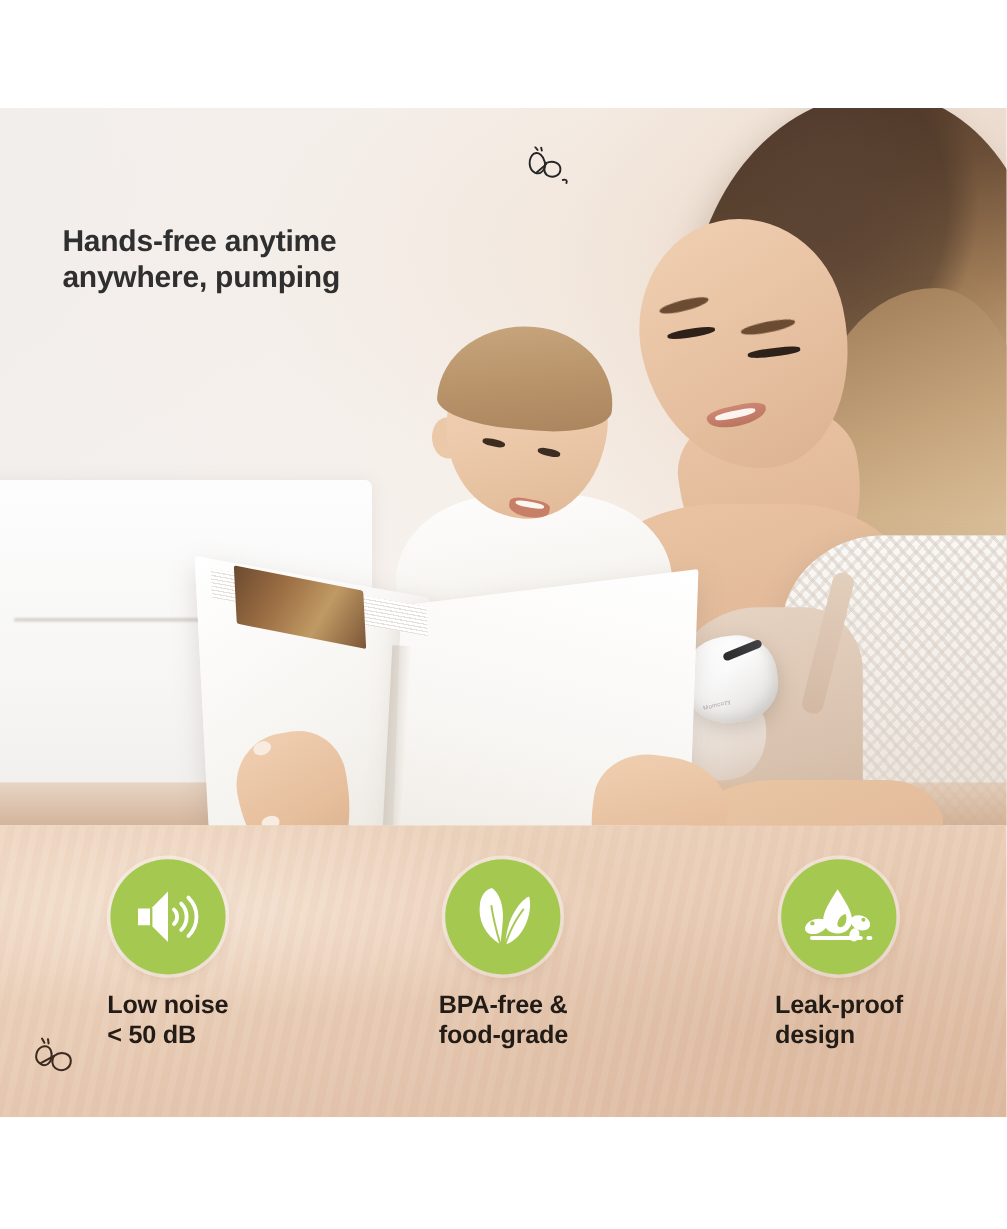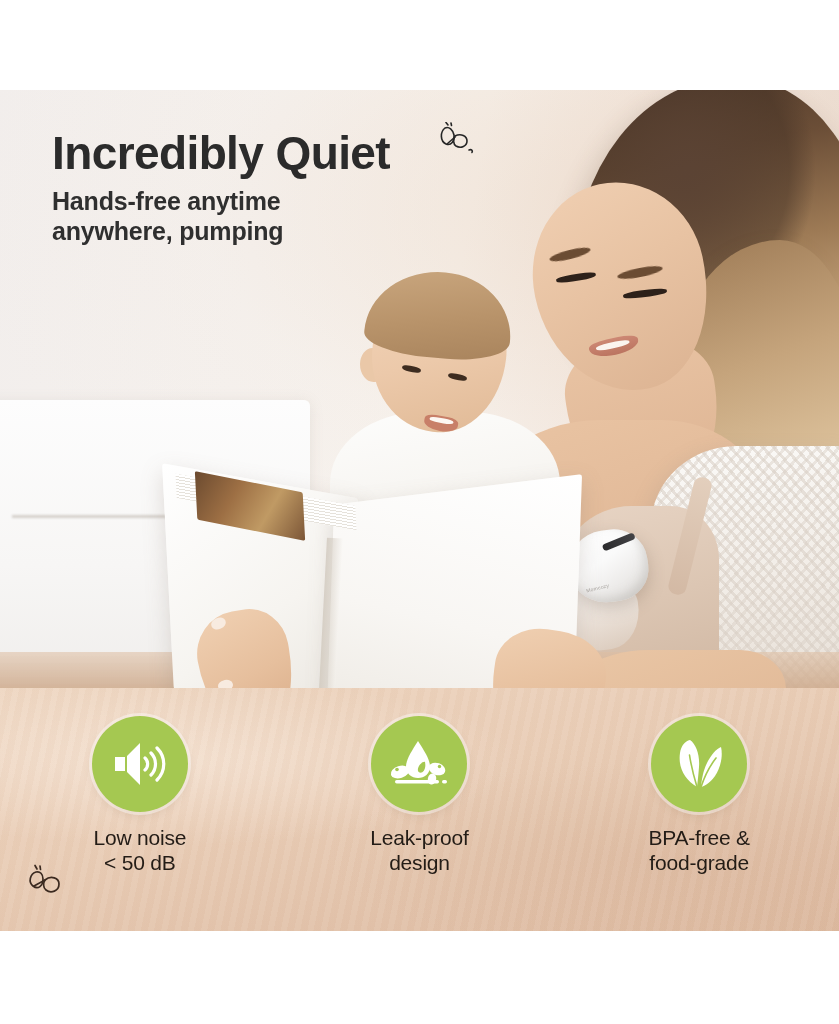--- a/index.html
+++ b/index.html
@@ -421,24 +421,24 @@
     height: 96px;
     border-radius: 50%;
     display: flex;
     align-items: center;
     justify-content: center;
     box-shadow: 0 0 0 3px rgba(255,255,255,0.42), 0 4px 10px rgba(150,110,80,0.18);
   }
   .icon-circle svg { display: block; }
   .feature-label {
     margin-top: 14px;
-    text-align: center;
+    text-align: left;
     color: #231c16;
     font-size: 21px;
-    font-weight: normal;
+    font-weight: bold;
     line-height: 1.18;
     letter-spacing: -0.2px;
     white-space: pre-line;
   }
   .butterfly-bottom {
     position: absolute;
     left: 24px;
     top: 172px;
     width: 44px;
     height: 46px;
@@ -498,21 +498,21 @@
     <div class="mom-arm"></div>
     <div class="nail nail-1"></div>
     <div class="nail nail-2"></div>
     <div class="nail nail-3"></div>
 
     <div class="tabletop"></div>
   </div>
 
   <div class="copy">
     <h1 class="headline">
-      <span>Incredibly Quiet</span><br>
+      <br>
     </h1>
     <p class="subhead">
       <span>Hands-free anytime</span><br>
       <span>anywhere, pumping</span>
     </p>
   </div>
 
   <svg class="butterfly-top" viewBox="0 0 40 42">
     <g fill="none" stroke="#262626" stroke-width="1.6" stroke-linecap="round" stroke-linejoin="round">
       <path d="M9 6 C4 10, 4 19, 10 22 C15 24, 19 19, 18 13 C17 8, 13 4, 9 6 Z"></path>
@@ -535,52 +535,52 @@
               <path d="M34 19 C37.5 22, 37.5 28, 34 31"></path>
               <path d="M40 14 C46 20, 46 30, 40 36"></path>
               <path d="M46 9 C55 18, 55 32, 46 41"></path>
             </g>
           </svg>
         </div>
         <div class="feature-label">Low noise
 &lt; 50 dB</div>
       </div>
 
+
+      <div class="feature">
+        <div class="icon-circle" style="background:#a5c851;">
+          <svg width="56" height="54" viewBox="0 0 56 54">
+            <path d="M26 50 C13 42, 7 30, 9 16 C10 9, 14 4, 19 3 C25 7, 29 18, 28 30 C27.4 38, 26.6 45, 26 50 Z" fill="#ffffff"></path>
+            <path d="M30 50 C30.6 43, 32 34, 36 26 C40 18, 45 12, 50 10 C52 18, 50 30, 44 39 C39.5 45.6, 34 49, 30 50 Z" fill="#ffffff"></path>
+            <path d="M26 50 C23 40, 20 28, 18.5 18" stroke="#a5c851" stroke-width="1.6" fill="none" stroke-linecap="round"></path>
+            <path d="M30 50 C33 41, 38 30, 45 21" stroke="#a5c851" stroke-width="1.6" fill="none" stroke-linecap="round"></path>
+          </svg>
+        </div>
+        <div class="feature-label">BPA-free &amp;
+food-grade</div>
+      </div>
 
       <div class="feature">
         <div class="icon-circle" style="background:#a5c851;">
           <svg width="60" height="52" viewBox="0 0 60 52">
             <path d="M29 3 C22 14, 17 22, 17 28.5 C17 35.5, 22.5 40, 29 40 C35.5 40, 41 35.5, 41 28.5 C41 22, 36 14, 29 3 Z" fill="#ffffff"></path>
             <path d="M36 24 C37.5 31, 34 35.5, 30.5 34.5 C28 33.8, 28.5 29.5, 31 26.5 C32.6 24.6, 35 23.4, 36 24 Z" fill="#a5c851"></path>
             <ellipse cx="11" cy="34" rx="9.5" ry="6" fill="#ffffff" transform="rotate(-18 11 34)"></ellipse>
             <circle cx="8" cy="31.5" r="1.8" fill="#a5c851"></circle>
             <ellipse cx="48" cy="31" rx="8.5" ry="6" fill="#ffffff" transform="rotate(20 48 31)"></ellipse>
             <circle cx="50.5" cy="28.5" r="1.7" fill="#a5c851"></circle>
             <ellipse cx="43" cy="41" rx="4.2" ry="5.6" fill="#ffffff" transform="rotate(12 43 41)"></ellipse>
             <rect x="6" y="42" width="44" height="3.4" rx="1.7" fill="#ffffff"></rect>
             <rect x="53" y="42" width="5" height="3.4" rx="1.7" fill="#ffffff"></rect>
           </svg>
         </div>
         <div class="feature-label">Leak-proof
 design</div>
       </div>
 
-      <div class="feature">
-        <div class="icon-circle" style="background:#a5c851;">
-          <svg width="56" height="54" viewBox="0 0 56 54">
-            <path d="M26 50 C13 42, 7 30, 9 16 C10 9, 14 4, 19 3 C25 7, 29 18, 28 30 C27.4 38, 26.6 45, 26 50 Z" fill="#ffffff"></path>
-            <path d="M30 50 C30.6 43, 32 34, 36 26 C40 18, 45 12, 50 10 C52 18, 50 30, 44 39 C39.5 45.6, 34 49, 30 50 Z" fill="#ffffff"></path>
-            <path d="M26 50 C23 40, 20 28, 18.5 18" stroke="#a5c851" stroke-width="1.6" fill="none" stroke-linecap="round"></path>
-            <path d="M30 50 C33 41, 38 30, 45 21" stroke="#a5c851" stroke-width="1.6" fill="none" stroke-linecap="round"></path>
-          </svg>
-        </div>
-        <div class="feature-label">BPA-free &amp;
-food-grade</div>
-      </div>
-
     </div>
 
     <svg class="butterfly-bottom" viewBox="0 0 44 46">
       <g fill="none" stroke="#3b2a20" stroke-width="1.7" stroke-linecap="round" stroke-linejoin="round">
         <path d="M12 12 C6 14, 4 22, 9 26 C14 30, 19 26, 19 19 C19 14, 16 11, 12 12 Z"></path>
         <path d="M21 20 C27 15, 35 18, 35 24 C35 31, 27 34, 22 30 C19 27.5, 19 23, 21 20 Z"></path>
         <path d="M10 26 L21 20"></path>
         <path d="M13 9 L11 5.5 M16.5 9.5 L16 6"></path>
       </g>
     </svg>

